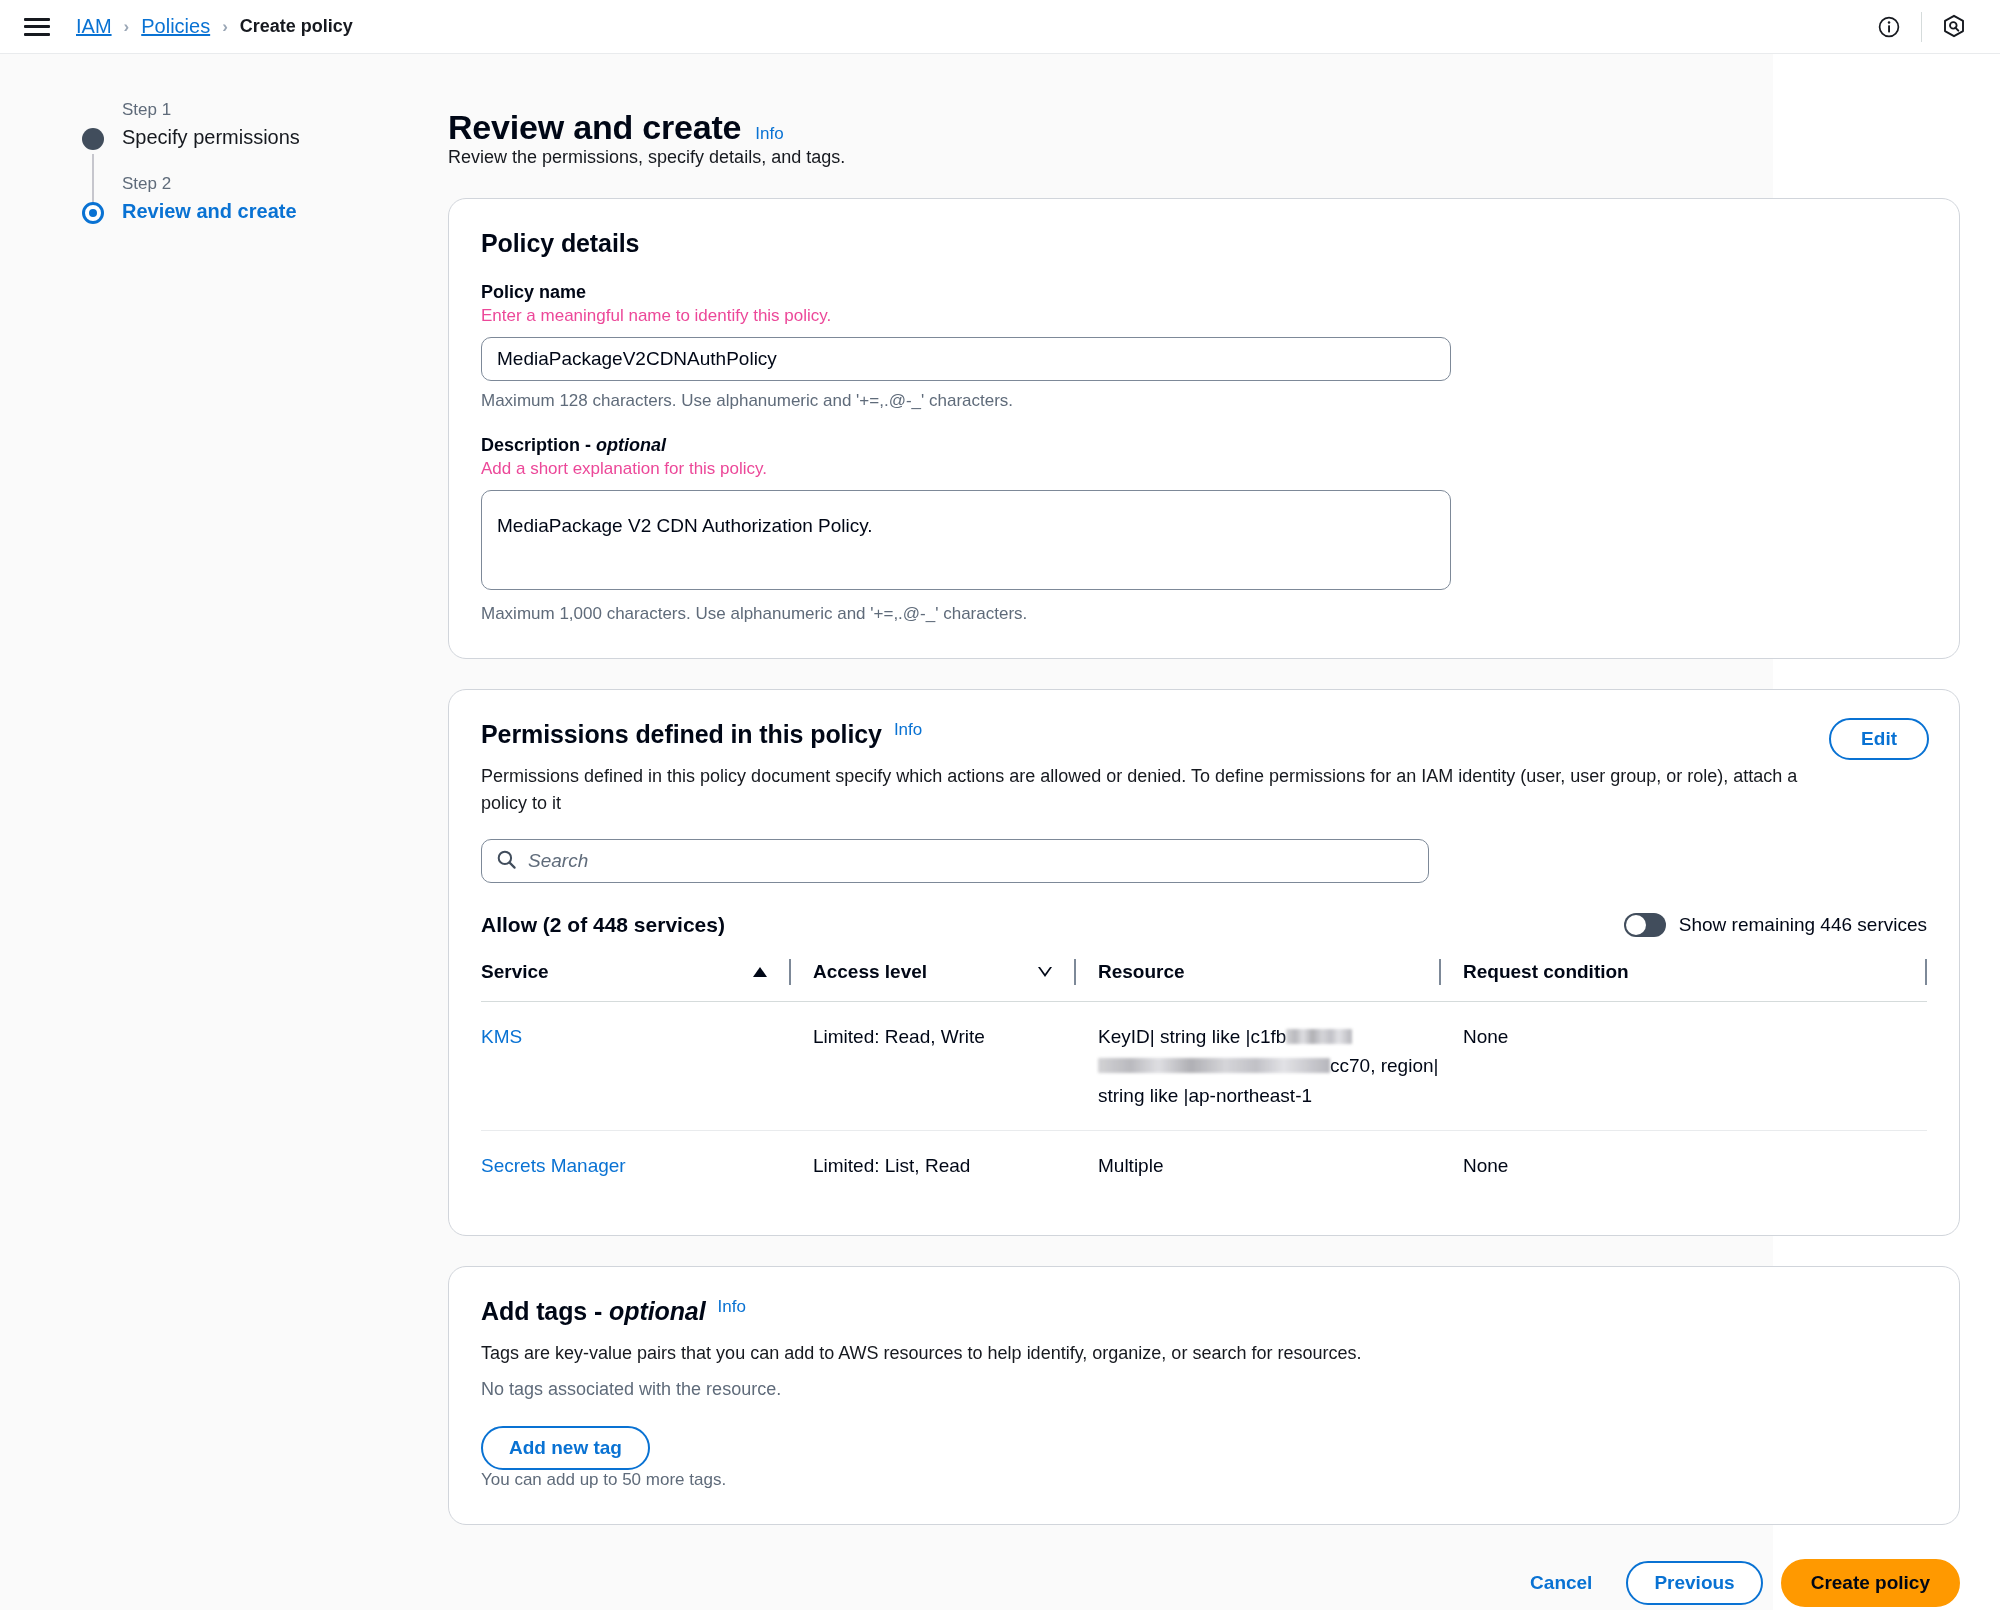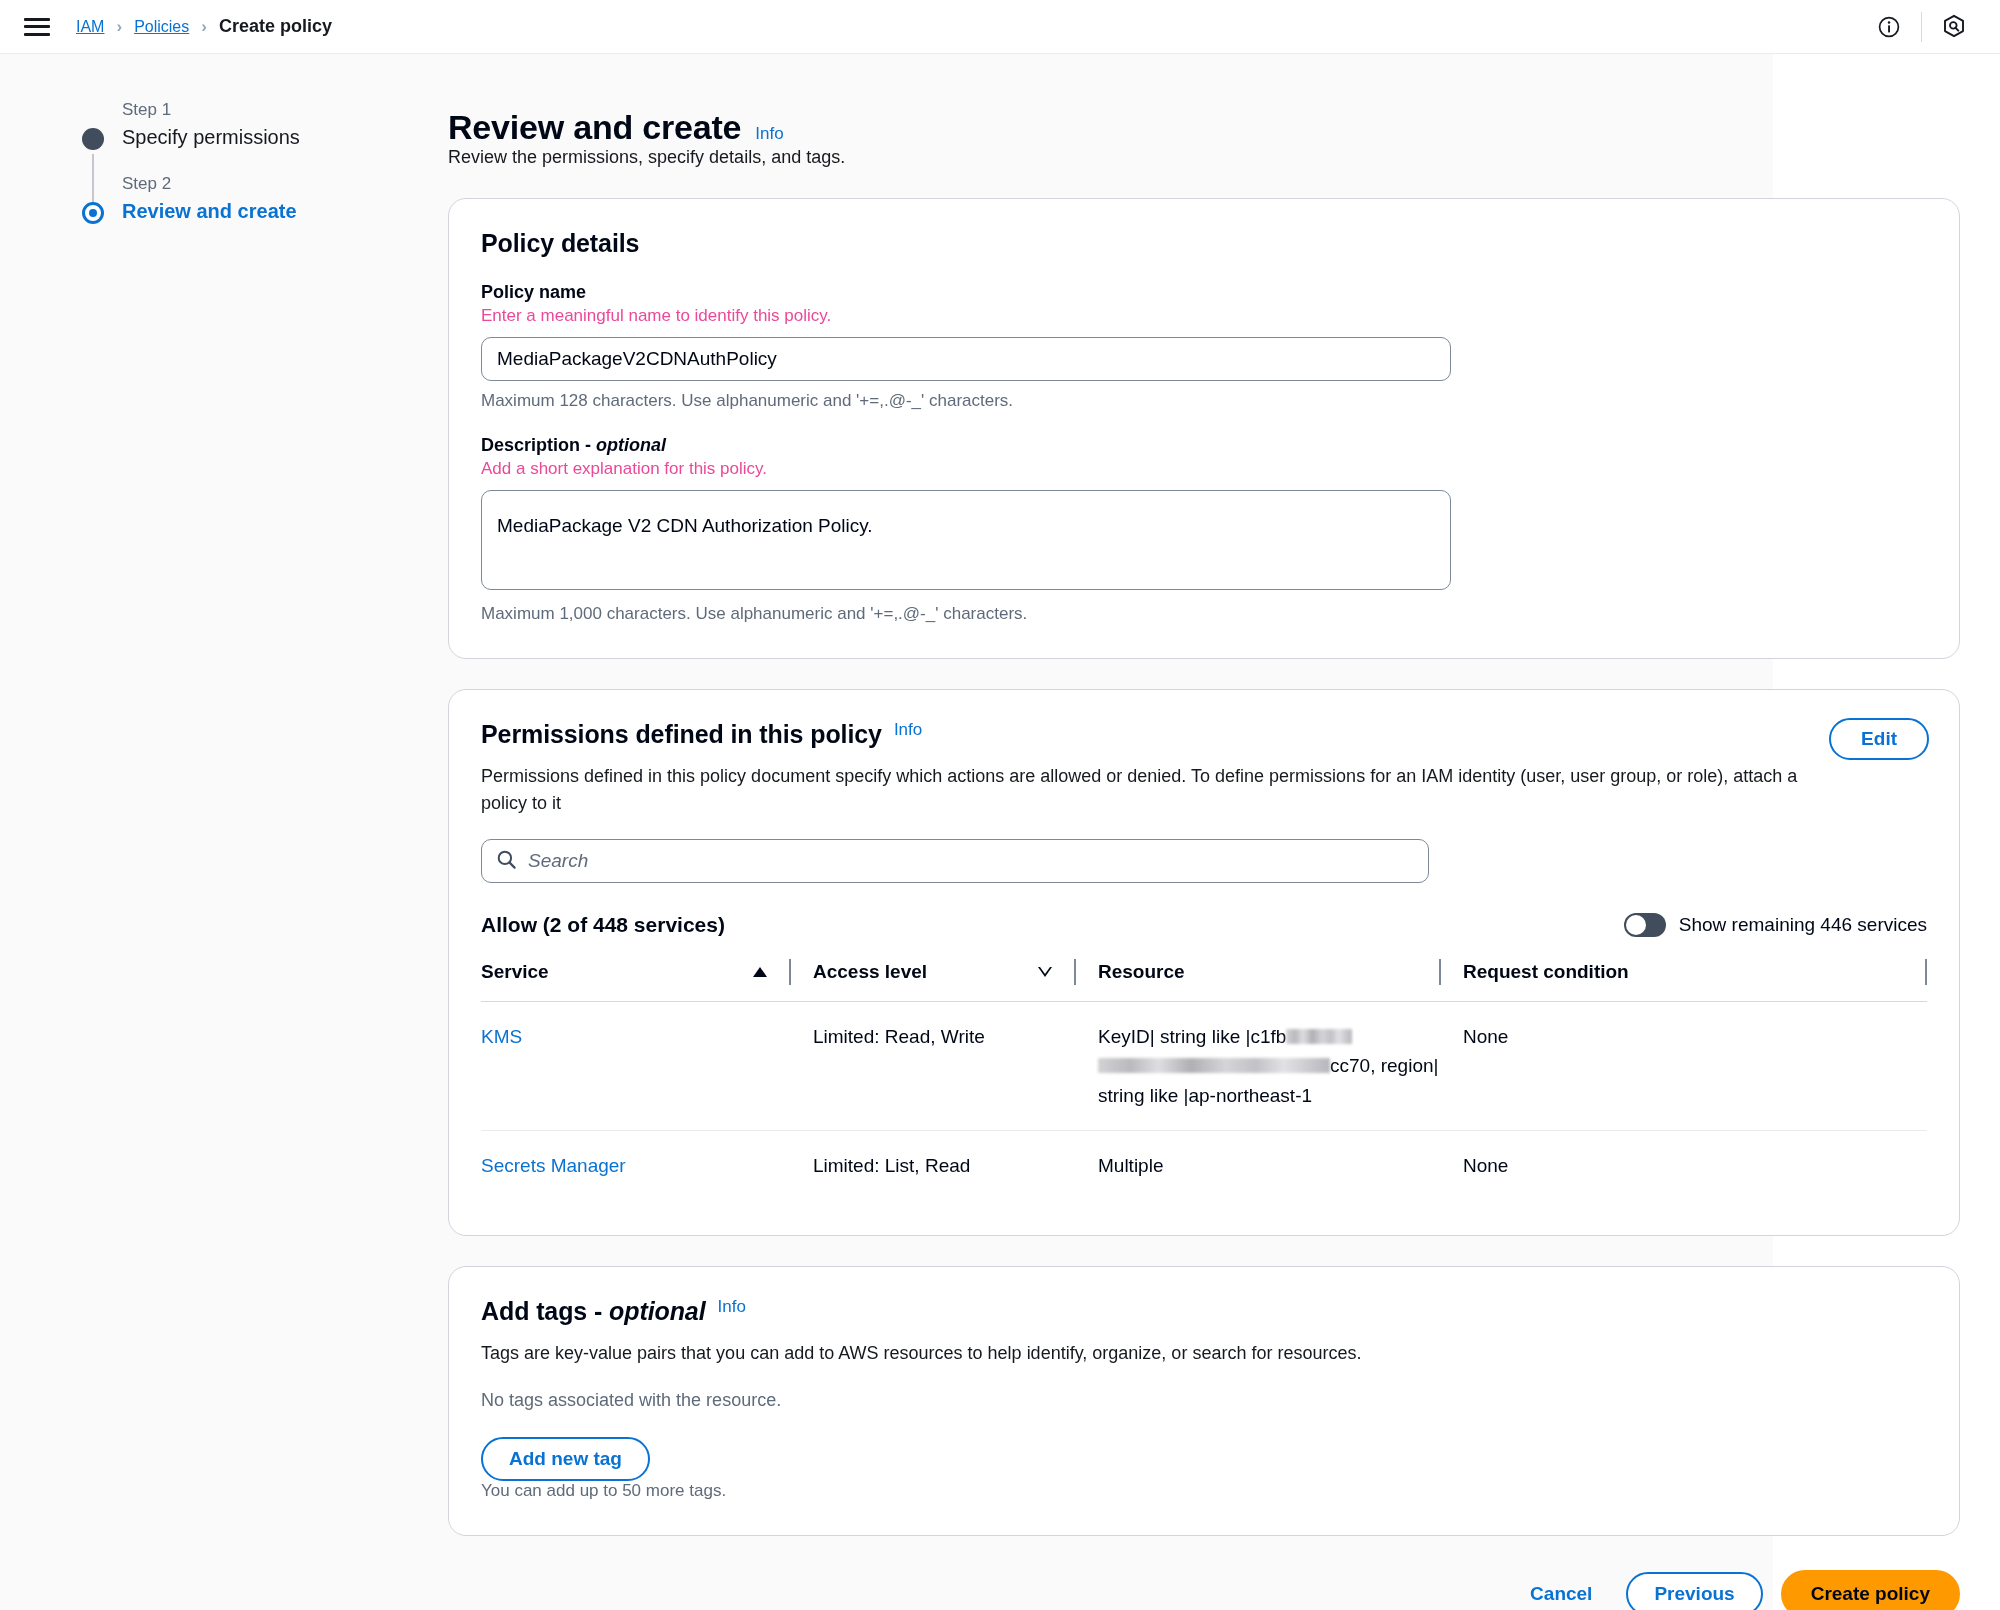--- a/index.html
+++ b/index.html
@@ -32,21 +32,21 @@
     margin-right: 26px;
     padding: 2px 0;
   }
   .hamburger i { display: block; height: 3px; background: #16191f; border-radius: 1px; }
 
   .breadcrumb { display: flex; align-items: center; font-size: 18px; }
   .bc-link {
     color: #0972d3;
     text-decoration: underline;
     cursor: pointer;
-    font-size: 16px;
+    font-size: 20px;
   }
   .bc-sep {
     color: #9ba7b6;
     margin: 0 12px;
     font-size: 17px;
     font-weight: 600;
   }
   .bc-current { color: #16191f; font-weight: 700; font-size: 18px; }
 
   .topbar-right {
@@ -382,21 +382,21 @@
       #cfcfd2 0%, #b4b4b9 14%, #dcdce0 26%, #a9a9ae 40%,
       #d2d2d6 55%, #bcbcc2 68%, #e0e0e4 80%, #b0b0b6 100%);
     filter: blur(1.6px);
     opacity: 0.92;
   }
   .redact.r1 { width: 66px; }
   .redact.r2 { width: 232px; }
 
   
   .tag-note {
-    margin-top: 23px;
+    margin-top: 12px;
     font-size: 18px;
     color: #5f6b7a;
   }
   .tag-btn-wrap { margin-top: 26px; }
   .tag-foot {
     margin-top: 0;
     font-size: 17px;
     color: #5f6b7a;
   }
 

